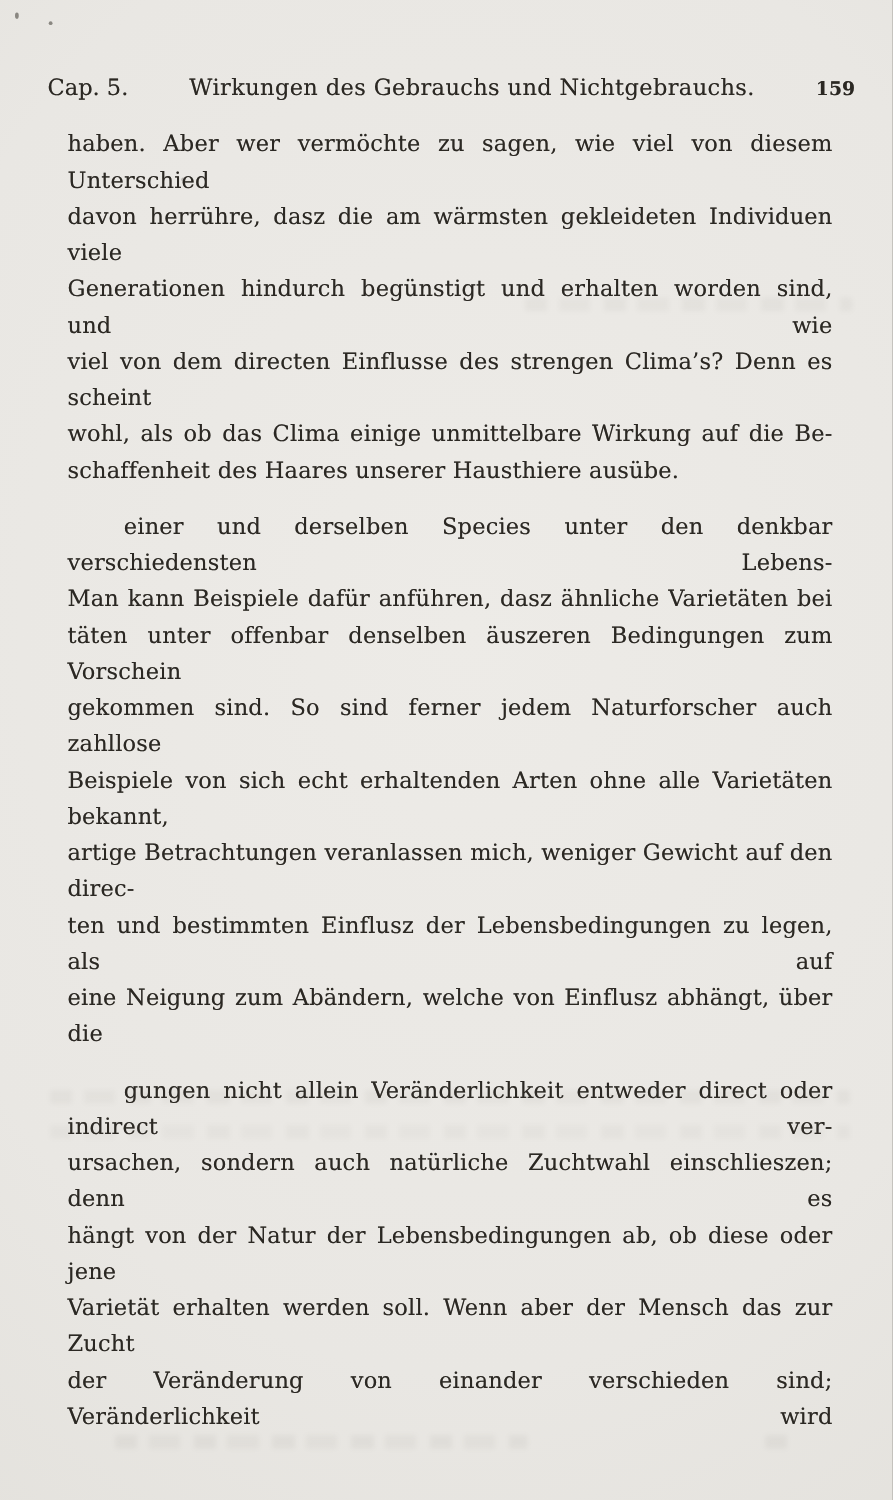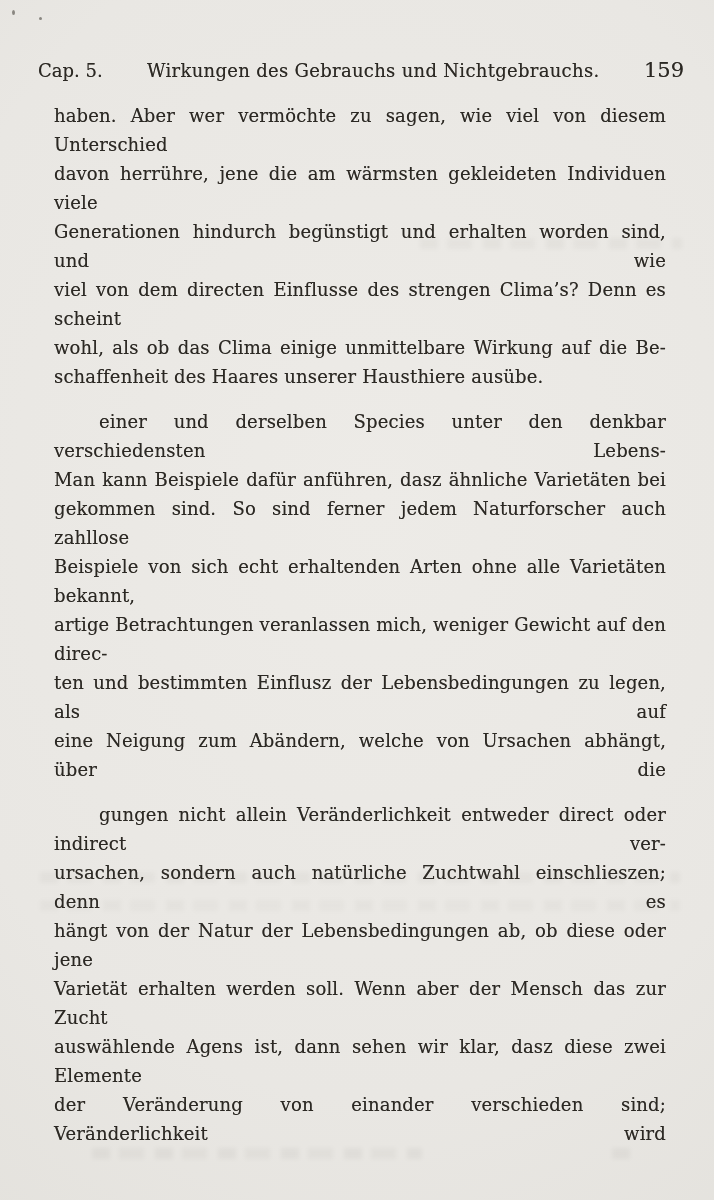--- a/index.html
+++ b/index.html
@@ -15,21 +15,21 @@
   }
   
   .page-header{
     position:absolute;top:36px;left:38px;right:30px;
     display:flex;align-items:baseline;
     font-size:18px;
     text-shadow:0 0 .5px rgba(43,40,35,.55);
   }
   .chapter{flex:0 0 auto;}
   .running-title{flex:1 1 auto;text-align:center;letter-spacing:.3px;margin-top:24px;}
-  .page-number{flex:0 0 auto;font-size:21px;}
+  .page-number{flex:0 0 auto;font-size:15px;font-weight:bold;}
   
   .text-block{
     position:absolute;top:85px;left:38px;right:32px;
     font-size:18px;line-height:29px;
     letter-spacing:.15px;
     text-shadow:0 0 .5px rgba(43,40,35,.5);
   }
   .para{margin:16px;}
   .para + .para{margin-top:3px;}
   .line{text-align:justify;text-align-last:justify;white-space:normal;}
@@ -54,41 +54,41 @@
 
   <header class="page-header">
     <span class="chapter">Cap. 5.</span>
     <span class="running-title">Wirkungen des Gebrauchs und Nichtgebrauchs.</span>
     <span class="page-number">159</span>
   </header>
 
   <main class="text-block">
     <div class="para" data-last="left">
         <div class="line">haben.  Aber wer vermöchte zu sagen, wie viel von diesem Unterschied</div>
-        <div class="line">davon herrühre, jene die am wärmsten gekleideten Individuen viele</div>
+        <div class="line">davon herrühre, dasz die am wärmsten gekleideten Individuen viele</div>
         <div class="line">Generationen hindurch begünstigt und erhalten worden sind, und wie</div>
         <div class="line">viel von dem directen Einflusse des strengen Clima’s?  Denn es scheint</div>
         <div class="line">wohl, als ob das Clima einige unmittelbare Wirkung auf die Be-</div>
         <div class="line line-last">schaffenheit des Haares unserer Hausthiere ausübe.</div>
       </div>
     <div class="para indent" data-last="left">
         <div class="line">einer und derselben Species unter den denkbar verschiedensten Lebens-</div>
         <div class="line">Man kann Beispiele dafür anführen, dasz ähnliche Varietäten bei</div>
+        <div class="line">täten unter offenbar denselben äuszeren Bedingungen zum Vorschein</div>
         <div class="line">gekommen sind.  So sind ferner jedem Naturforscher auch zahllose</div>
         <div class="line">Beispiele von sich echt erhaltenden Arten ohne alle Varietäten bekannt,</div>
         <div class="line">artige Betrachtungen veranlassen mich, weniger Gewicht auf den direc-</div>
         <div class="line">ten und bestimmten Einflusz der Lebensbedingungen zu legen, als auf</div>
-        <div class="line">eine Neigung zum Abändern, welche von Ursachen abhängt, über die</div>
+        <div class="line">eine Neigung zum Abändern, welche von Einflusz abhängt, über die</div>
       </div>
     <div class="para indent" data-last="left">
         <div class="line">gungen nicht allein Veränderlichkeit entweder direct oder indirect ver-</div>
         <div class="line">ursachen, sondern auch natürliche Zuchtwahl einschlieszen; denn es</div>
         <div class="line">hängt von der Natur der Lebensbedingungen ab, ob diese oder jene</div>
         <div class="line">Varietät erhalten werden soll.  Wenn aber der Mensch das zur Zucht</div>
-        <div class="line">auswählende Agens ist, dann sehen wir klar, dasz diese zwei Elemente</div>
         <div class="line">der Veränderung von einander verschieden sind; Veränderlichkeit wird</div>
       </div>
 
   </main>
 
   <div class="ghost" style="top:238px;left:420px;width:262px;"></div>
   <div class="ghost" style="top:872px;left:40px;width:640px;"></div>
   <div class="ghost" style="top:900px;left:40px;width:640px;opacity:.08;"></div>
   <div class="ghost" style="top:1148px;left:92px;width:330px;opacity:.12;"></div>
   <div class="ghost" style="top:1148px;left:612px;width:18px;opacity:.12;"></div>

